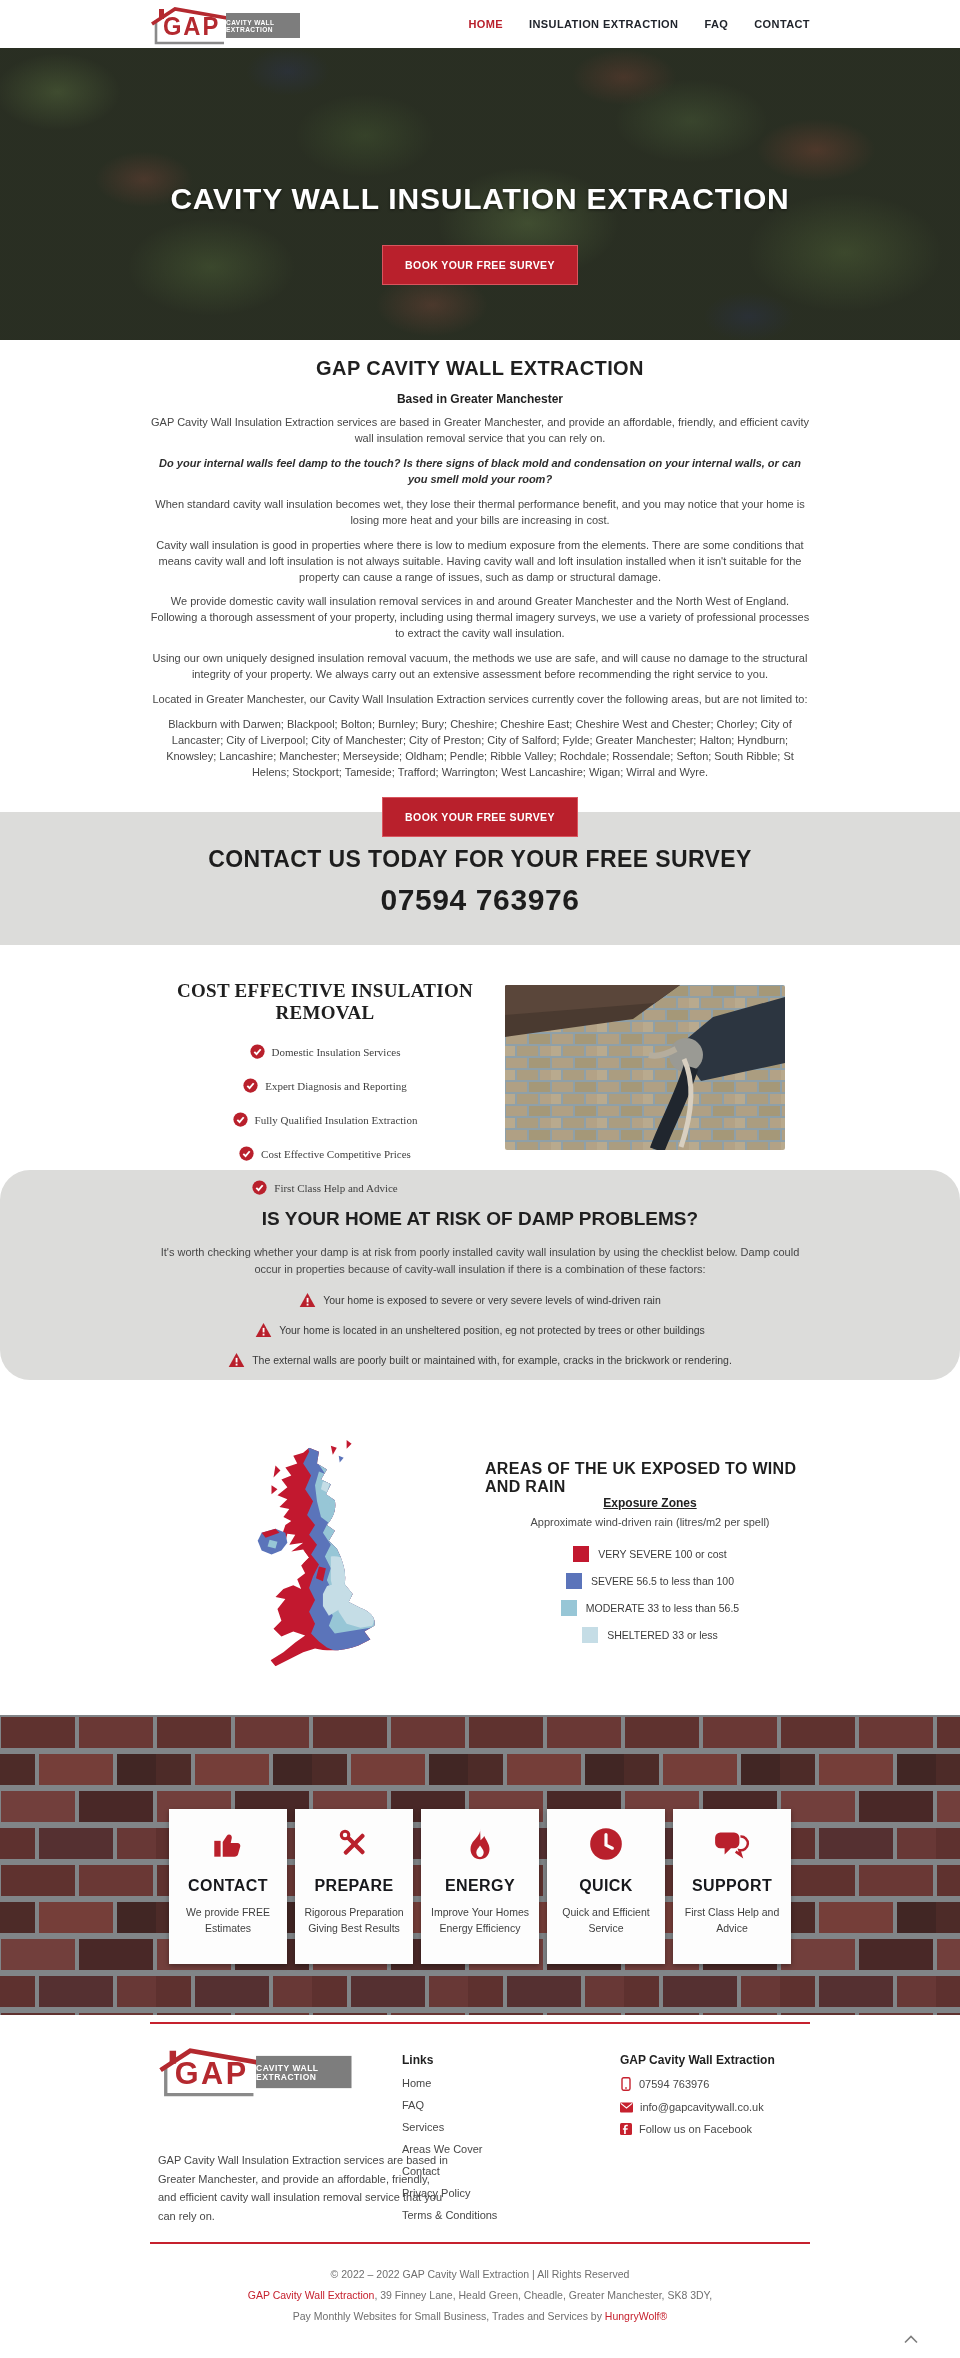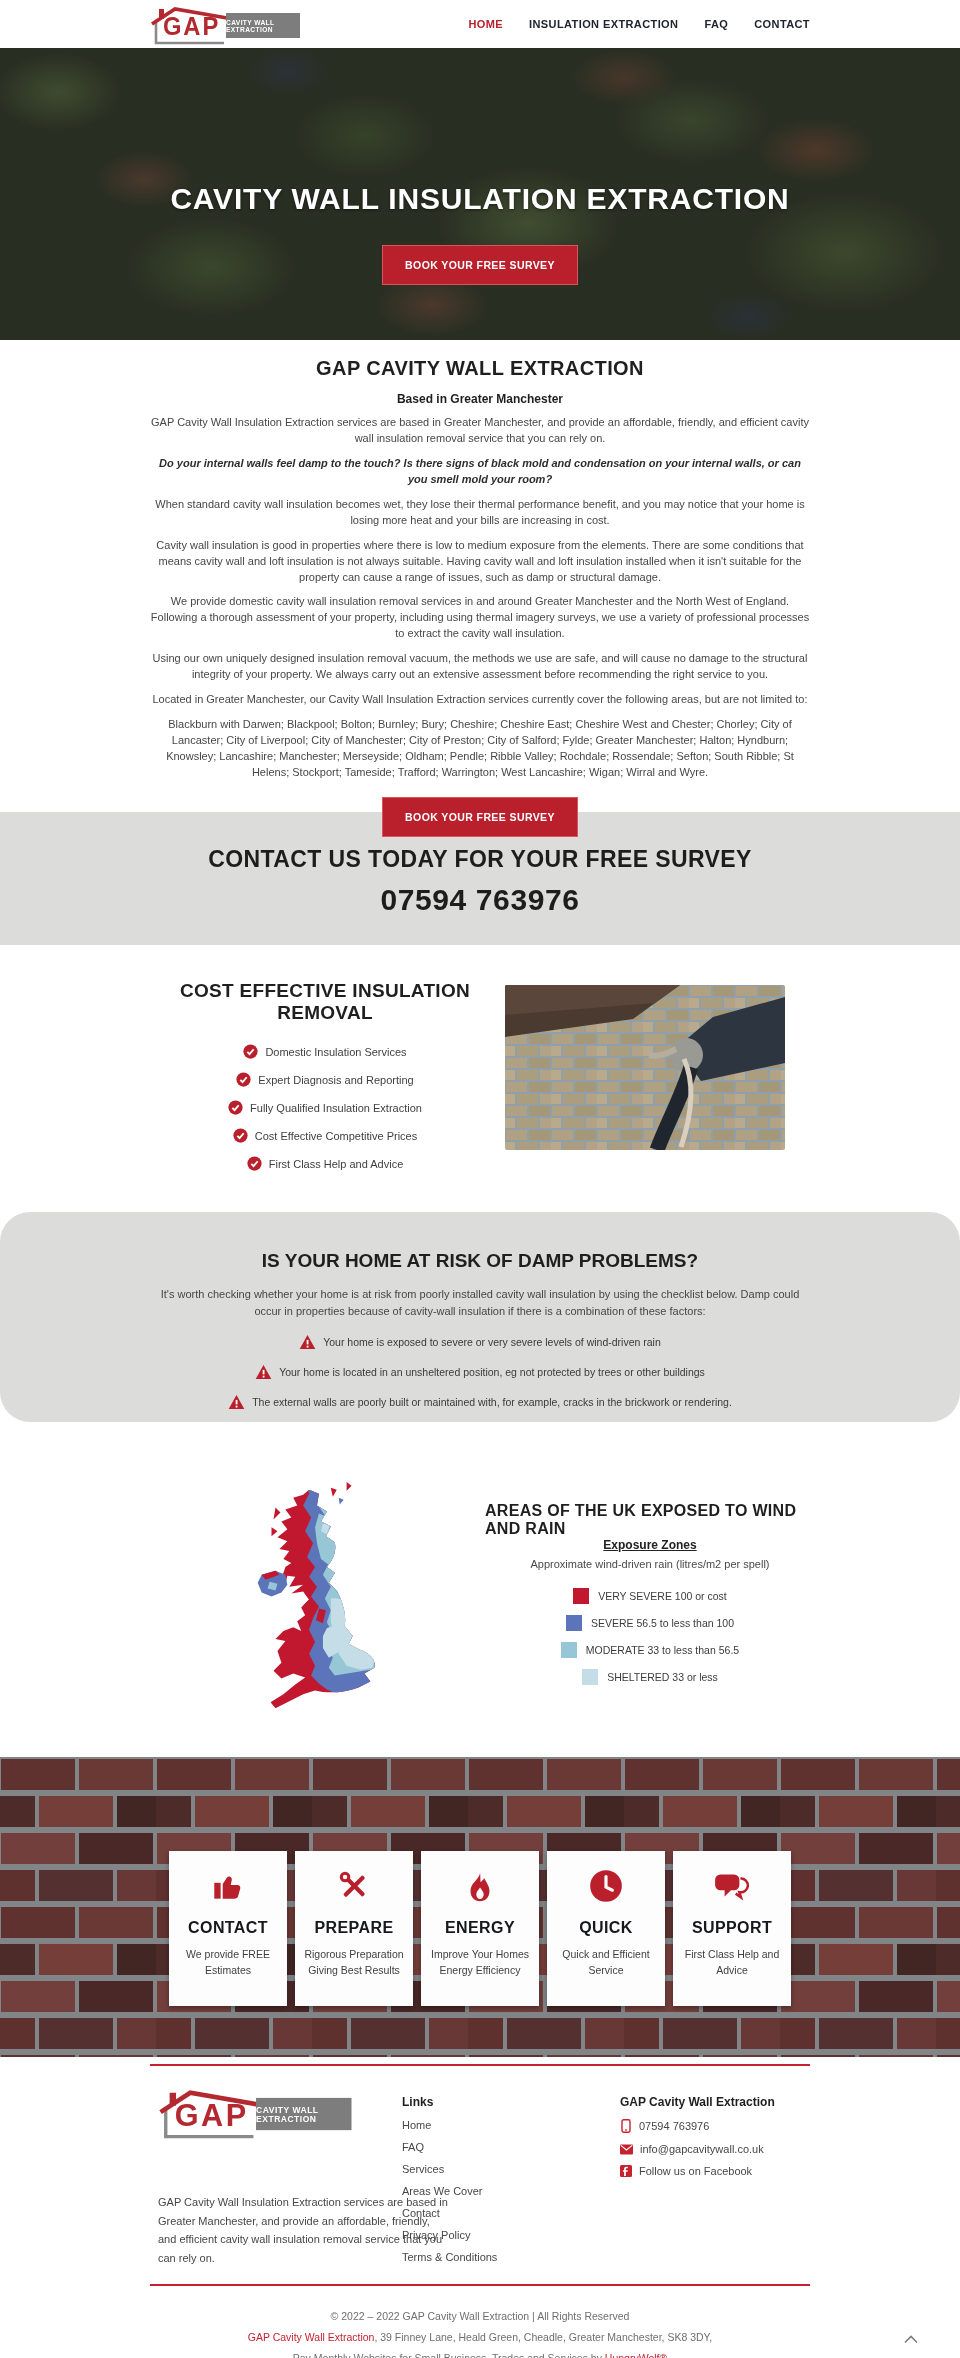--- a/index.html
+++ b/index.html
@@ -51,25 +51,25 @@
   .intro p { font-size:11px; line-height:1.45; margin-top:9px; color:#474747; }
   .intro p.q { font-weight:700; font-style:italic; color:#2d2d2d; }
   .intro .btn { margin-top:16px; }
 
   
   .contact-band { height:133px; background:#dcdcda; text-align:center; }
   .contact-band h2 { padding-top:34px; font-size:23px; font-weight:700; color:#1d1d1d; letter-spacing:.4px; }
   .contact-band .phone { font-size:30px; font-weight:700; color:#1d1d1d; margin-top:10px; letter-spacing:.6px; }
 
   
-  .cost { height:267px; background:#fff; position:relative; }
+  .cost { height:225px; background:#fff; position:relative;font-family:Liberation Serif, serif; }
   .cost-left { position:absolute; left:150px; top:35px; width:350px; text-align:center; }
   .cost-left h2 { font-size:19px; font-weight:700; color:#1f1f1f; letter-spacing:.3px; }
   .checklist { margin-top:20px; }
-  .check-row { display:flex; align-items:center; justify-content:center; gap:7px; margin-top:13px; }
+  .check-row { display:flex; align-items:center; justify-content:center; gap:7px; margin-top:19px; }
   .check-row span { font-size:11px; color:#3f3f3f; }
   .cost-photo { position:absolute; left:505px; top:40px; width:280px; height:165px; border-radius:2px; overflow:hidden; }
 
   
   .damp { height:210px; background:#dcdcda; text-align:center;border-radius:30px; }
   .damp h2 { padding-top:38px; font-size:19px; font-weight:700; color:#1f1f1f; }
   .damp .damp-intro { width:640px; margin:14px auto 0; font-size:11px; line-height:1.55; color:#474747; }
   .warn-row { display:flex; align-items:center; justify-content:center; gap:7px; margin-top:14px; }
   .warn-row span { font-size:10.5px; color:#3a3a3a; }
   .warn-rows { margin-top:14px; }
@@ -222,21 +222,21 @@
       <circle cx="181" cy="70" r="17" fill="#9a9a94"></circle>
       <path d="M186 82 C 176 114 162 138 152 165" fill="none" stroke="#20262e" stroke-width="15"></path>
       <path d="M179 74 C 191 100 186 132 176 162" fill="none" stroke="#d8cfc0" stroke-width="5"></path>
       <path d="M171 64 C 160 70 152 72 144 70" fill="none" stroke="#b5ad9d" stroke-width="6"></path>
     </svg>
   </div>
 </div>
 
 <div class="damp">
   <h2>IS YOUR HOME AT RISK OF DAMP PROBLEMS?</h2>
-  <p class="damp-intro">It's worth checking whether your home is at risk from poorly installed cavity wall insulation by using the checklist below. Damp could occur in properties because of cavity-wall insulation if there is a combination of these factors:</p>
+  <p class="damp-intro">It's worth checking whether your damp is at risk from poorly installed cavity wall insulation by using the checklist below. Damp could occur in properties because of cavity-wall insulation if there is a combination of these factors:</p>
   <div class="warn-rows">
     <div class="warn-row">
       <svg width="17" height="16" viewBox="0 0 24 22">
           <path d="M12 1 L23 21 H1 Z" fill="#b9202c"></path>
           <rect x="10.8" y="8" width="2.6" height="6.4" fill="#fff"></rect>
           <rect x="10.8" y="16.2" width="2.6" height="2.6" fill="#fff"></rect>
         </svg>
       <span>Your home is exposed to severe or very severe levels of wind-driven rain</span>
     </div>
     <div class="warn-row">

